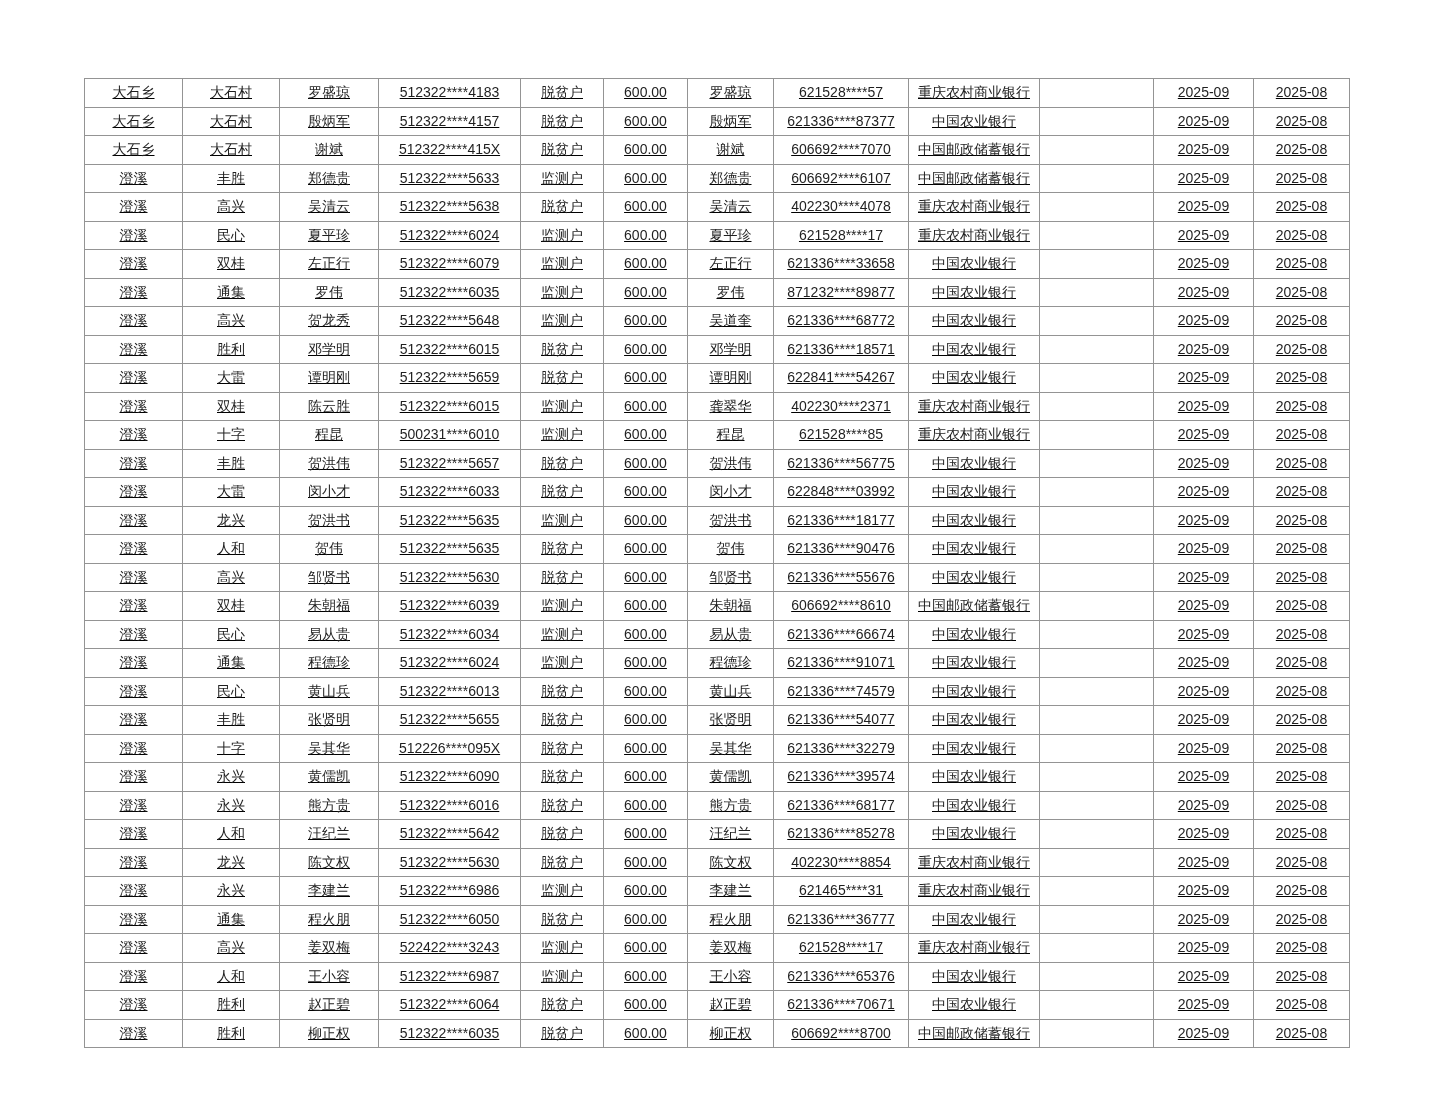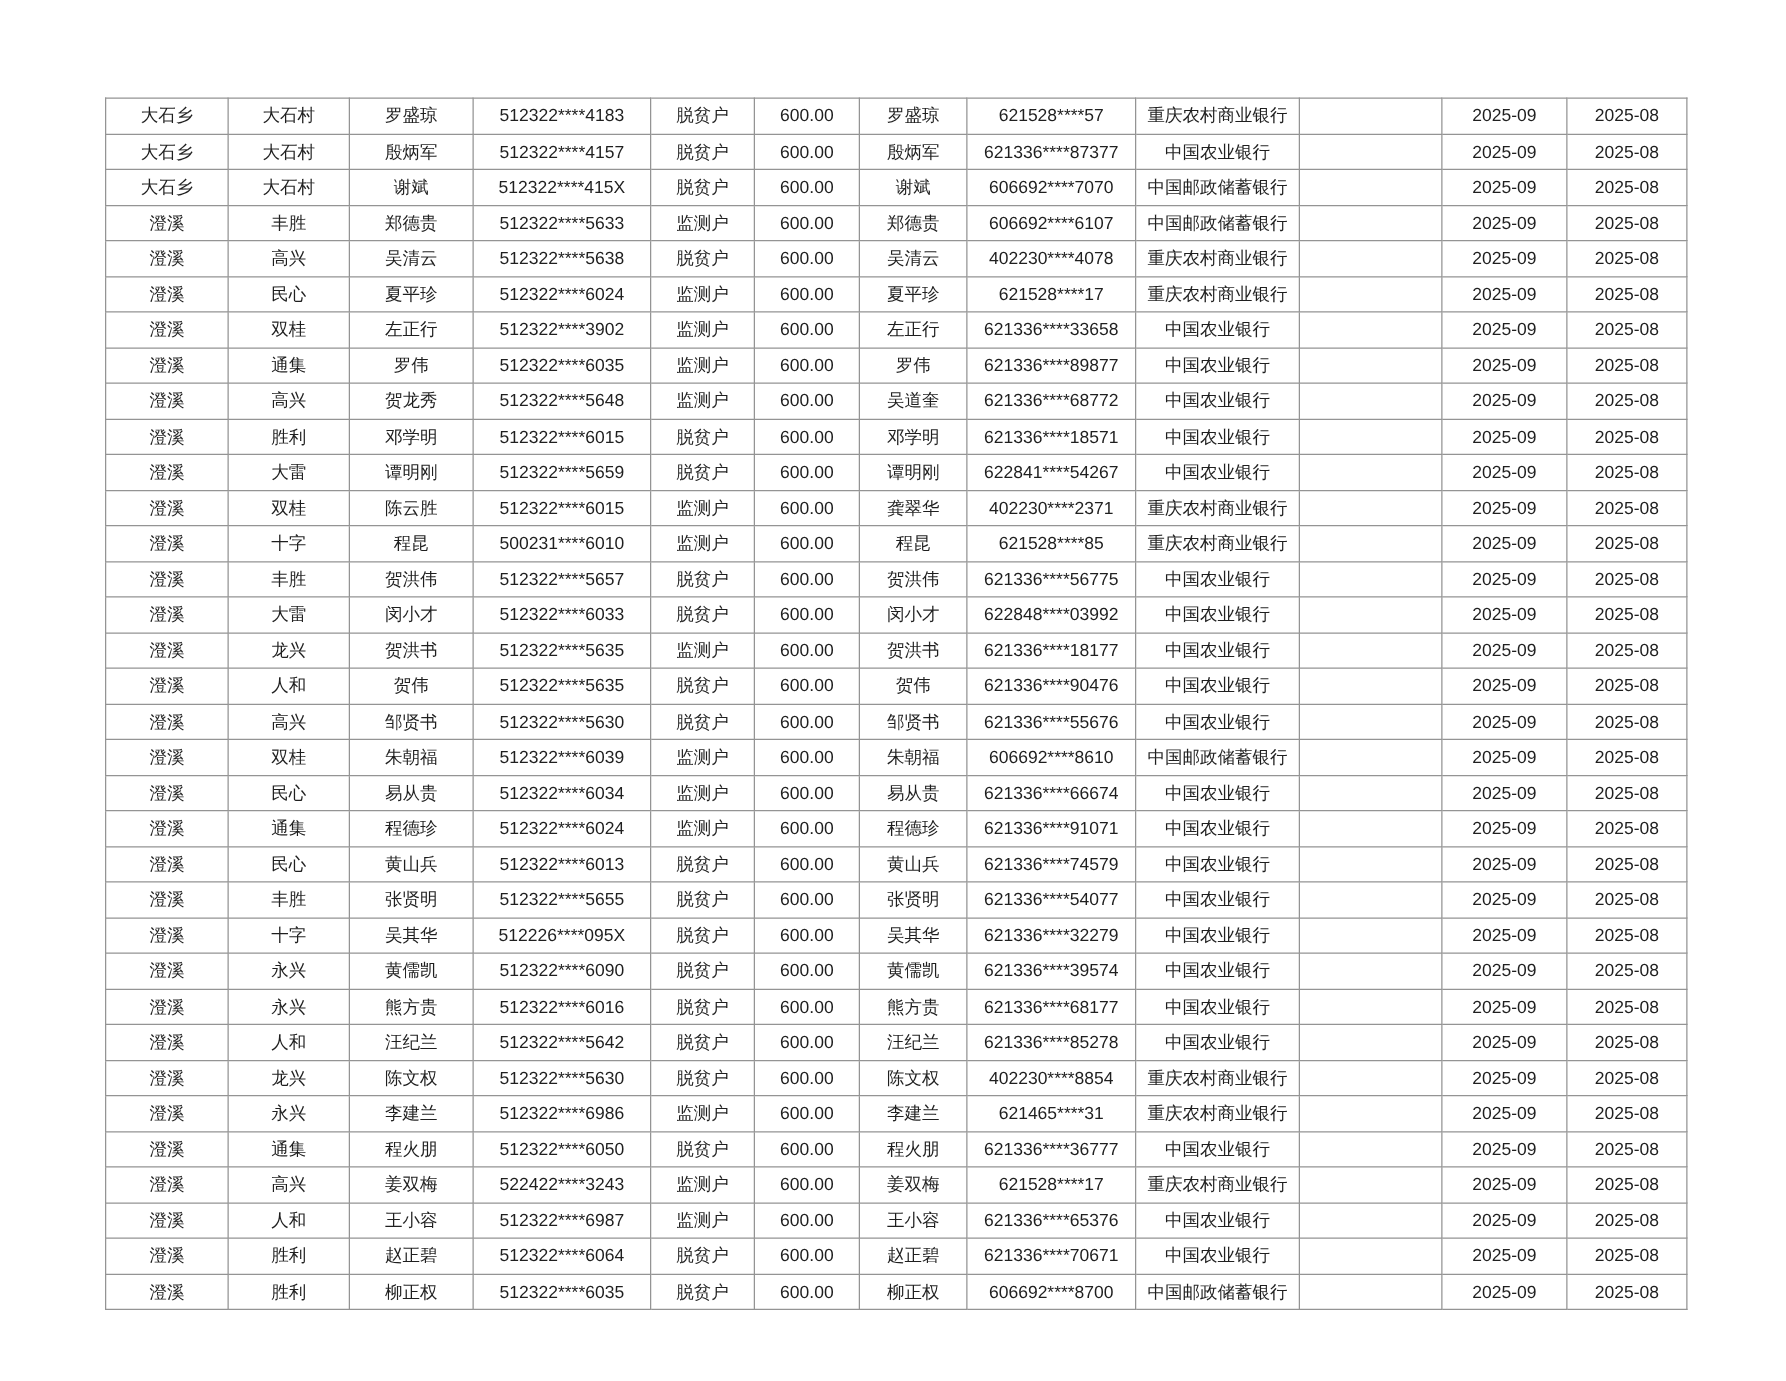--- a/index.html
+++ b/index.html
@@ -36,20 +36,21 @@
     color: #1f1f1f;
     padding: 0 2px;
     overflow: hidden;
     white-space: nowrap;
     height: 27.5px;
     line-height: 27.5px;
     background: #ffffff;
   }
   table.grid-table {
     border: 1px solid #8a8a8a;
+    text-decoration: underline;
   }
 </style>
 </head>
 <body>
 
 <div class="page">
   <div class="grid-table-wrap">
     <table class="grid-table">
       <colgroup>
         <col style="width:98px">
@@ -147,39 +148,39 @@
             <td>621528****17</td>
             <td>重庆农村商业银行</td>
             <td></td>
             <td>2025-09</td>
             <td>2025-08</td>
           </tr>
           <tr>
             <td>澄溪</td>
             <td>双桂</td>
             <td>左正行</td>
-            <td>512322****3902</td>
+            <td>512322****6079</td>
             <td>监测户</td>
             <td>600.00</td>
             <td>左正行</td>
             <td>621336****33658</td>
             <td>中国农业银行</td>
             <td></td>
             <td>2025-09</td>
             <td>2025-08</td>
           </tr>
           <tr>
             <td>澄溪</td>
             <td>通集</td>
             <td>罗伟</td>
             <td>512322****6035</td>
             <td>监测户</td>
             <td>600.00</td>
             <td>罗伟</td>
-            <td>621336****89877</td>
+            <td>871232****89877</td>
             <td>中国农业银行</td>
             <td></td>
             <td>2025-09</td>
             <td>2025-08</td>
           </tr>
           <tr>
             <td>澄溪</td>
             <td>高兴</td>
             <td>贺龙秀</td>
             <td>512322****5648</td>

